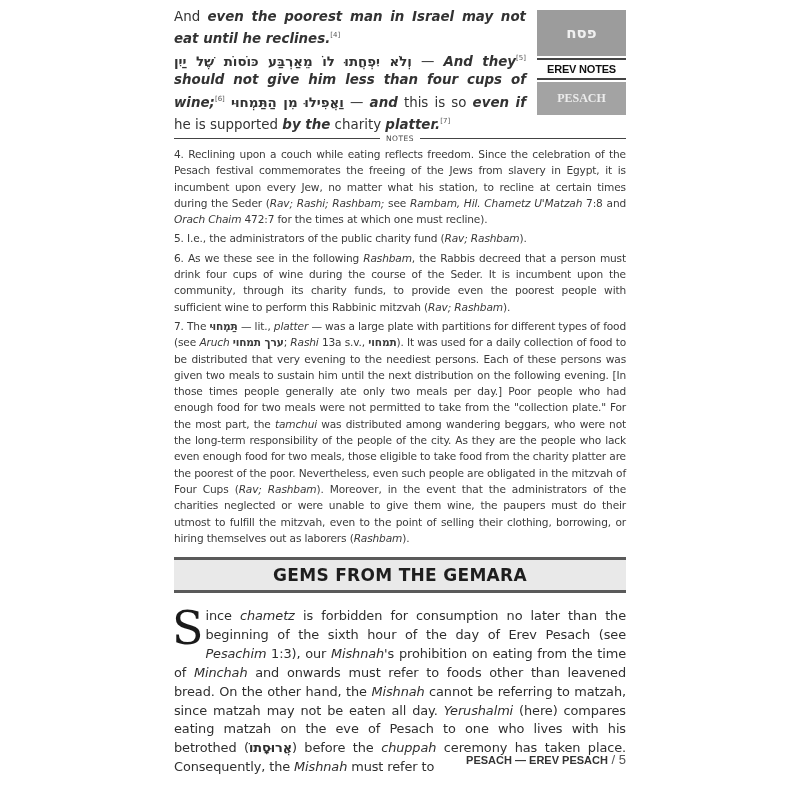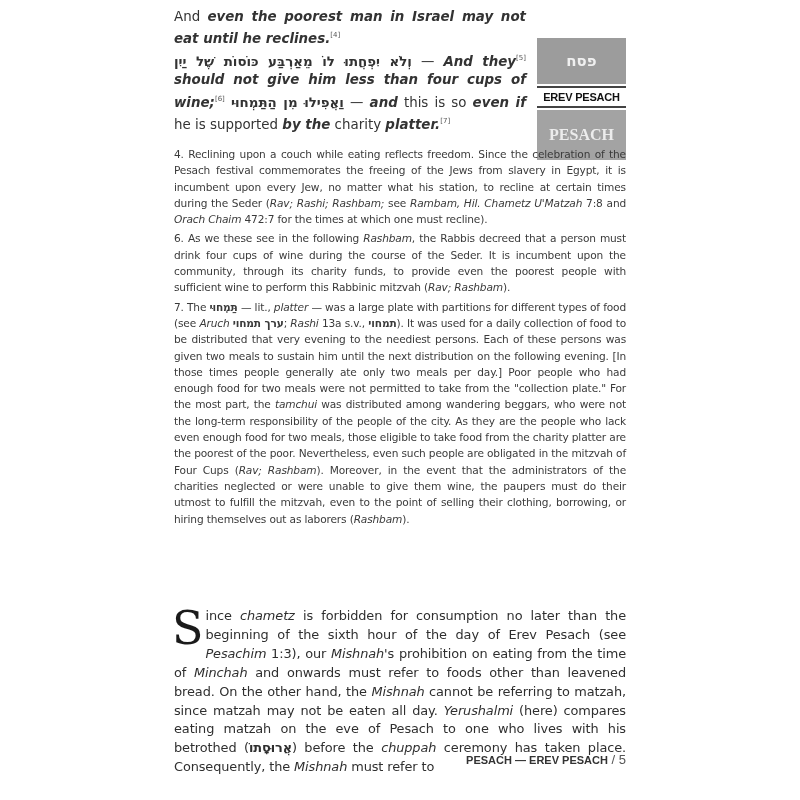--- a/index.html
+++ b/index.html
@@ -12,29 +12,29 @@
   .mishnah {
     position: absolute; left: 0; top: 8px; width: 352px;
     font-family: "DejaVu Sans", sans-serif; font-size: 13.4px; line-height: 18.4px;
     color: #333; text-align: justify;
   }
   .mishnah i { font-weight: bold; }
   .mishnah .heb { font-weight: bold; font-family: "DejaVu Sans", sans-serif; direction: rtl; unicode-bidi: embed; }
   .mishnah sup { font-size: 7px; vertical-align: 6px; color: #555; font-style: normal; font-weight: normal; }
 
   
-  .side-tab { position: absolute; left: 363px; top: 10px; width: 89px; height: 108px; margin-top: 28px; }
+  .side-tab { position: absolute; left: 363px; top: 10px; width: 89px; height: 108px; }
   .tab-top { height: 46px; background: #9c9c9c; color: #f0f0f0; font-weight: bold; font-size: 15px;
     display: flex; align-items: center; justify-content: center; font-family: "DejaVu Sans", sans-serif; }
   .tab-mid { height: 22px; border-top: 2px solid #444; border-bottom: 2px solid #444; background: #fff;
     display: flex; align-items: center; justify-content: center; font-family: "Liberation Sans", sans-serif;
     font-weight: bold; font-size: 11px; color: #111; letter-spacing: -0.2px; margin-top: 2px; }
-  .tab-bot { height: 50px; background: #a3a3a3; color: #ececec; margin-top: 2px;
+  .tab-bot { height: 33px; background: #a3a3a3; color: #ececec; margin-top: 2px;
     display: flex; align-items: center; justify-content: center; font-family: "Liberation Serif", serif;
-    font-size: 16px; font-weight: bold; }
+    font-size: 12px; font-weight: bold; }
 
   
   .notes-divider { position: absolute; left: 0; top: 132px; width: 452px; height: 12px; display: flex; align-items: center; }
   .notes-divider .rule { flex: 1; height: 1px; background: #444; }
   .notes-divider .label { font-family: "DejaVu Sans", sans-serif; font-size: 7.5px; color: #444; padding: 0 6px; letter-spacing: 0.5px; }
 
   .notes {
     position: absolute; left: 0; top: 146px; width: 452px;
     font-family: "DejaVu Sans", sans-serif; font-size: 10.6px; line-height: 16.3px; color: #3a3a3a;
     text-align: justify; letter-spacing: -0.15px;
@@ -63,29 +63,38 @@
 </style>
 </head>
 <body>
 
 <div class="page">
 
   <div class="mishnah"><span>And </span><i>even the poorest man in Israel may not eat until he reclines.</i><sup>[4]</sup><br><span class="heb">וְלֹא יִפְחֲתוּ לוֹ מֵאַרְבַּע כּוֹסוֹת שֶׁל יַיִן</span><span> — </span><i>And they</i><sup>[5]</sup><i> should not give him less than four cups of wine;</i><sup>[6]</sup> <span class="heb">וַאֲפִילוּ מִן הַתַּמְחוּי</span><span> — </span><i>and</i><span> this is so </span><i>even if</i><span> he is supported </span><i>by the</i><span> charity </span><i>platter.</i><sup>[7]</sup></div>
 
   <div class="side-tab">
     <div class="tab-top">פסח</div>
-    <div class="tab-mid">EREV PESACH</div>
+    <div class="tab-mid">EREV NOTES</div>
     <div class="tab-bot">PESACH</div>
   </div>
 
+  <div class="notes-divider">
+    <div class="rule"></div>
+    <span class="label">NOTES</span>
+    <div class="rule"></div>
+  </div>
 
   <div class="notes">
     <p><span>4.</span><span> Reclining upon a couch while eating reflects freedom. Since the celebration of the Pesach festival commemorates the freeing of the Jews from slavery in Egypt, it is incumbent upon every Jew, no matter what his station, to recline at certain times during the Seder (</span><i>Rav; Rashi; Rashbam;</i><span> see </span><i>Rambam, Hil. Chametz U'Matzah</i><span> 7:8 and </span><i>Orach Chaim</i><span> 472:7 for the times at which one must recline).</span></p>
+    <p><span>5.</span><span> I.e., the administrators of the public charity fund (</span><i>Rav; Rashbam</i><span>).</span></p>
     <p><span>6.</span><span> As we these see in the following </span><i>Rashbam</i><span>, the Rabbis decreed that a person must drink four cups of wine during the course of the Seder. It is incumbent upon the community, through its charity funds, to provide even the poorest people with sufficient wine to perform this Rabbinic mitzvah (</span><i>Rav; Rashbam</i><span>).</span></p>
     <p><span>7.</span><span> The </span><b>תַּמְחוּי</b><span> — lit., </span><i>platter</i><span> — was a large plate with partitions for different types of food (see </span><i>Aruch</i> <b>ערך תמחוי</b><span>; </span><i>Rashi</i><span> 13a s.v., </span><b>תמחוי</b><span>). It was used for a daily collection of food to be distributed that very evening to the neediest persons. Each of these persons was given two meals to sustain him until the next distribution on the following evening. [In those times people generally ate only two meals per day.] Poor people who had enough food for two meals were not permitted to take from the "collection plate." For the most part, the </span><i>tamchui</i><span> was distributed among wandering beggars, who were not the long-term responsibility of the people of the city. As they are the people who lack even enough food for two meals, those eligible to take food from the charity platter are the poorest of the poor. Nevertheless, even such people are obligated in the mitzvah of Four Cups (</span><i>Rav; Rashbam</i><span>). Moreover, in the event that the administrators of the charities neglected or were unable to give them wine, the paupers must do their utmost to fulfill the mitzvah, even to the point of selling their clothing, borrowing, or hiring themselves out as laborers (</span><i>Rashbam</i><span>).</span></p>
   </div>
 
+  <div class="gems-banner">
+    <span>GEMS FROM THE GEMARA</span>
+  </div>
 
   <div class="gems-body"><span class="dropcap">S</span><span>ince </span><i>chametz</i><span> is forbidden for consumption no later than the beginning of the sixth hour of the day of Erev Pesach (see </span><i>Pesachim</i><span> 1:3), our </span><i>Mishnah</i><span>'s prohibition on eating from the time of </span><i>Minchah</i><span> and onwards must refer to foods other than leavened bread. On the other hand, the </span><i>Mishnah</i><span> cannot be referring to matzah, since matzah may not be eaten all day. </span><i>Yerushalmi</i><span> (here) compares eating matzah on the eve of Pesach to one who lives with his betrothed (</span><b>אֲרוּסָתוֹ</b><span>) before the </span><i>chuppah</i><span> ceremony has taken place. Consequently, the </span><i>Mishnah</i><span> must refer to</span></div>
 
   <div class="folio"><b>PESACH — EREV PESACH</b><span class="pg"> / </span><span class="pg">5</span></div>
 
 </div>
 
 </body></html>

